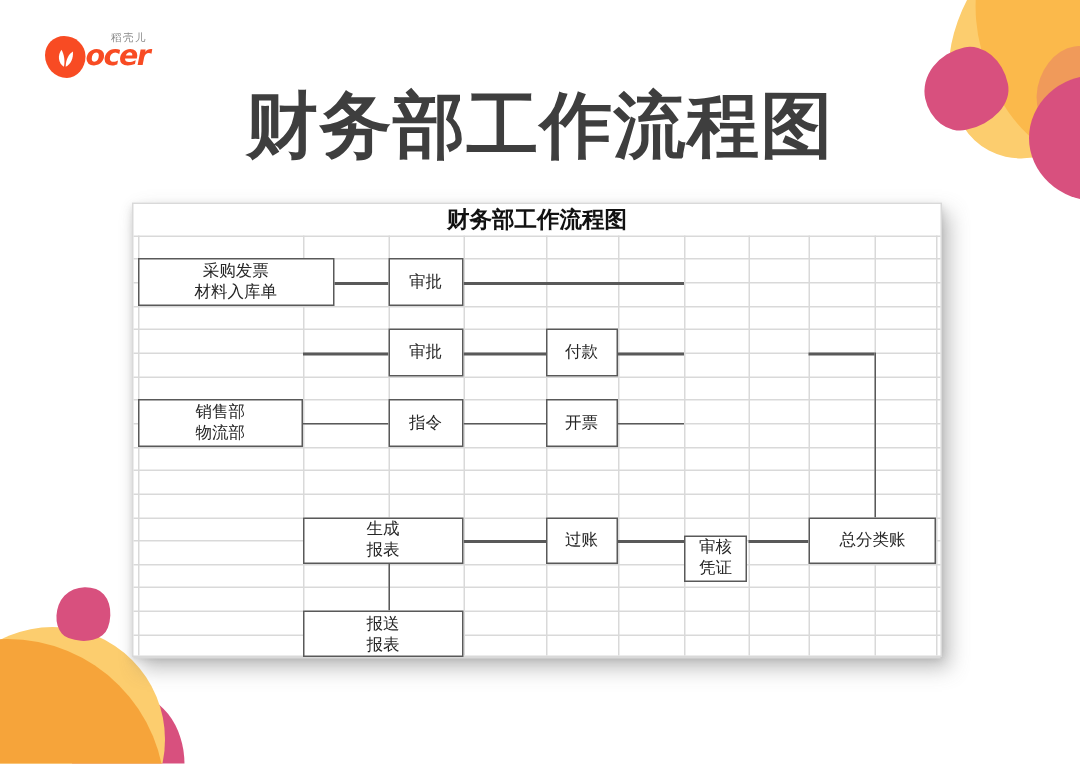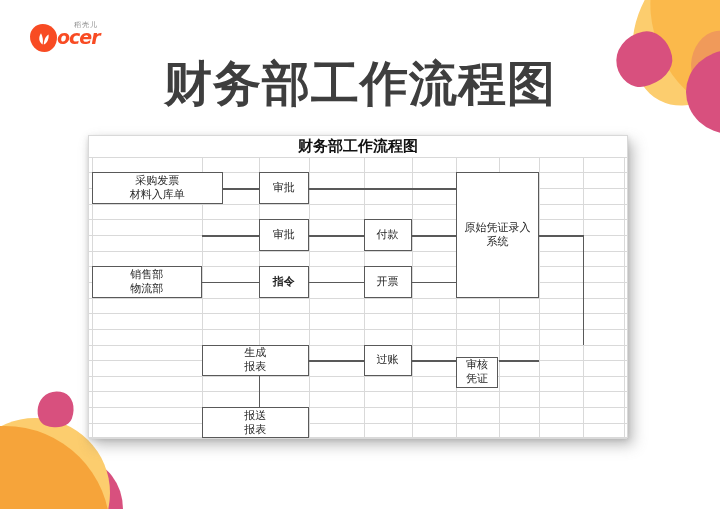--- a/index.html
+++ b/index.html
@@ -139,26 +139,25 @@
       <div class="gl" style="left: 0px; right: 0px; top: 20.7px; height: 1px;"></div>
     <div class="sheet-title">财务部工作流程图</div>
 
     <div class="fbox" style="left:2.7px;top:36.4px;width:131px;height:31.3px;">采购发票
 材料入库单</div>
     <div class="fbox" style="left:169.6px;top:36.4px;width:50.1px;height:31.3px;">审批</div>
     <div class="fbox" style="left:169.6px;top:83.3px;width:50.1px;height:31.3px;">审批</div>
     <div class="fbox" style="left:2.7px;top:130.3px;width:110.3px;height:31.3px;">销售部
 物流部</div>
     <div class="fbox" style="left:274.6px;top:83.3px;width:48px;height:31.3px;">付款</div>
-    <div class="fbox" style="left:169.6px;top:130.3px;width:50.1px;height:31.3px;font-weight:bold;">指令</div>
+    <div class="fbox" style="left:169.6px;top:130.3px;width:50.1px;height:31.3px;">指令</div>
     <div class="fbox" style="left:274.6px;top:130.3px;width:48px;height:31.3px;">开票</div>
-    <div class="fbox" style="left:366.7px;top:36.4px;width:83.4px;height:125.2px;">原始凭证录入
-系统</div>
     <div class="fbox" style="left:113px;top:208.5px;width:106.7px;height:31.3px;">生成
 报表</div>
     <div class="fbox" style="left:274.6px;top:208.5px;width:48px;height:31.3px;">过账</div>
     <div class="fbox" style="left:366.7px;top:208.5px;width:42.8px;height:31.3px;margin-top:12px;">审核
 凭证</div>
+    <div class="fbox" style="left:450.1px;top:208.5px;width:85.2px;height:31.3px;">总分类账</div>
     <div class="fbox" style="left:113px;top:271.1px;width:106.7px;height:31.3px;">报送
 报表</div>
   </div>
 
 </div>
 
 </body></html>

